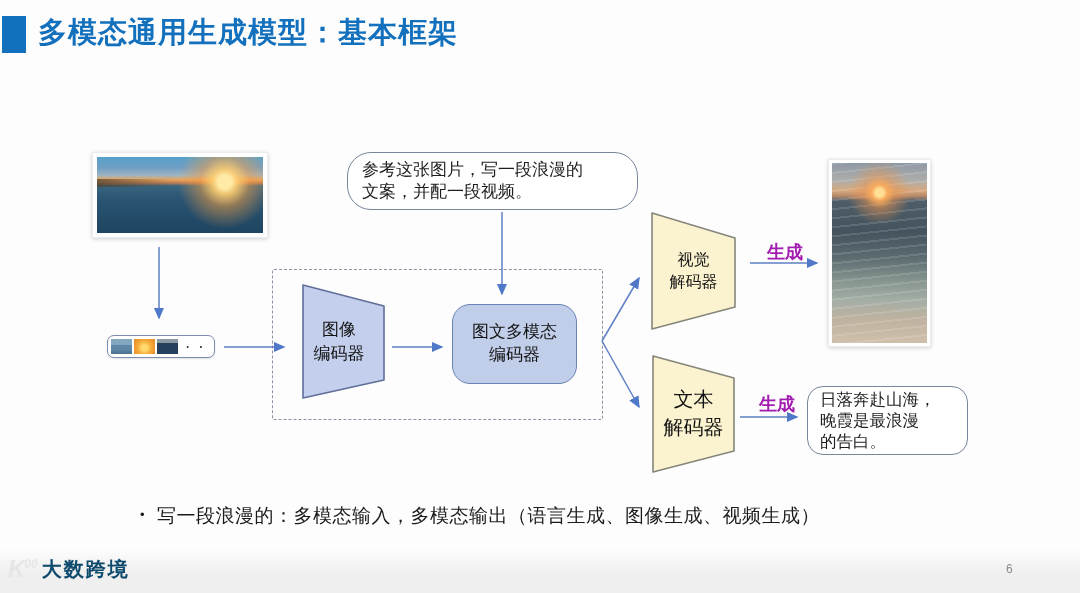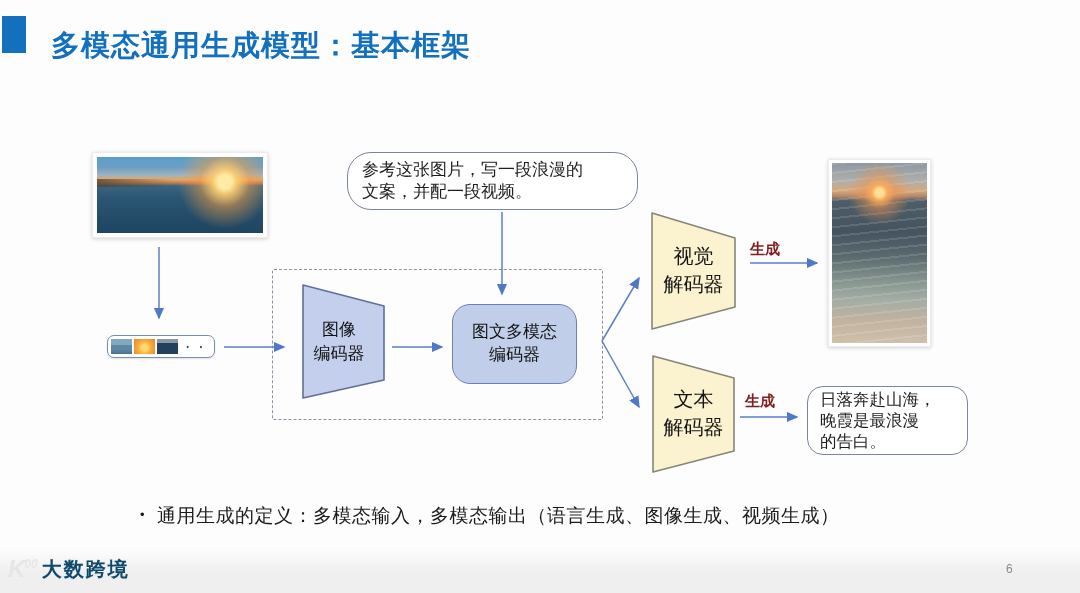--- a/index.html
+++ b/index.html
@@ -5,21 +5,21 @@
   html,body{margin:0;padding:0;background:#e9e9e9;}
   .slide{
     position:relative;width:1080px;height:593px;background:#fdfdfd;overflow:hidden;
     font-family:"Liberation Sans","DejaVu Sans",sans-serif;color:#1b1b1b;
   }
   .abs{position:absolute;}
   .preline{white-space:pre-line;}
 
   
   .title-block{left:2px;top:16px;width:24px;height:37px;background:#1270BD;}
-  .page-title{left:38px;top:13px;font-size:29px;font-weight:bold;color:#1270BD;letter-spacing:1px;margin:13px;}
+  .page-title{left:38px;top:13px;font-size:29px;font-weight:bold;color:#1270BD;letter-spacing:1px;margin:0;}
 
   
   .photo-frame{background:#fff;box-shadow:0 1px 4px rgba(0,0,0,.18);padding:4px;box-sizing:border-box;border:1px solid #ececec;}
   .photo-input{left:92px;top:152px;width:176px;height:86px;}
   .photo-input .img{
     width:100%;height:100%;position:relative;overflow:hidden;
     background:
       radial-gradient(circle at 77% 33%, #ffeaa6 0 5%, rgba(255,205,110,.9) 9%, rgba(245,158,66,.5) 18%, rgba(245,158,66,0) 34%),
       linear-gradient(180deg,#57A0c9 0%,#6f9ec4 14%,#9db4c2 24%,#e8a55e 30%,#c07e52 34%,#39657f 38%,#2a5573 55%,#1e4460 100%);
   }
@@ -51,23 +51,23 @@
     display:flex;align-items:center;box-sizing:border-box;
   }
   .prompt-bubble{left:347px;top:152px;width:291px;height:58px;padding:0 14px;font-size:17px;line-height:1.32;}
   .output-bubble{left:807px;top:386px;width:161px;height:69px;border-radius:16px;padding:2px 12px;font-size:16.5px;line-height:1.27;}
   .enc-rect{
     left:452px;top:304px;width:123px;height:78px;background:#c1cee9;border:1.6px solid #6b82b4;border-radius:18px;
     display:flex;align-items:center;justify-content:center;text-align:center;font-size:17px;line-height:1.35;color:#141414;
   }
   .shape-label{display:flex;align-items:center;justify-content:center;text-align:center;color:#141414;line-height:1.38;}
   .lbl-image-encoder{left:303px;top:285px;width:72px;height:113px;font-size:17px;}
-  .lbl-visual-decoder{left:652px;top:213px;width:83px;height:116px;font-size:20px;}
+  .lbl-visual-decoder{left:652px;top:213px;width:83px;height:116px;font-size:16px;}
   .lbl-text-decoder{left:653px;top:356px;width:81px;height:116px;font-size:20px;}
-  .gen-label{font-size:15px;font-weight:600;color:#7f1d1d;}
+  .gen-label{font-size:18px;font-weight:600;color:#a21caf;text-align:center;}
   .gen-top{left:750px;top:240px;width:70px;}
   .gen-bottom{left:745px;top:392px;width:64px;}
 
   .overlay{left:0;top:0;width:1080px;height:593px;pointer-events:none;}
 
   
   .bullet-row{left:140px;top:503px;display:flex;align-items:flex-start;font-size:19px;color:#1b1b1b;letter-spacing:.5px;}
   .bullet-dot{font-size:13px;margin:4px 12px 0 0;color:#1b1b1b;}
 
   
@@ -140,21 +140,21 @@
   <div class="abs photo-frame photo-output">
     <div class="img"></div>
   </div>
 
   <div class="abs bubble output-bubble preline">日落奔赴山海，
 晚霞是最浪漫
 的告白。</div>
 
   <div class="abs bullet-row">
     <span class="bullet-dot">•</span>
-    <span>通用生成的定义：多模态输入，多模态输出（语言生成、图像生成、视频生成）</span>
+    <span>写一段浪漫的：多模态输入，多模态输出（语言生成、图像生成、视频生成）</span>
   </div>
 
   <div class="abs footer-bar"></div>
   <div class="abs watermark">
     <span class="wm-logo"><span>K</span><sup>00</sup></span>
     <span class="wm-text">大数跨境</span>
   </div>
   <div class="abs page-num">6</div>
 
 </div>

